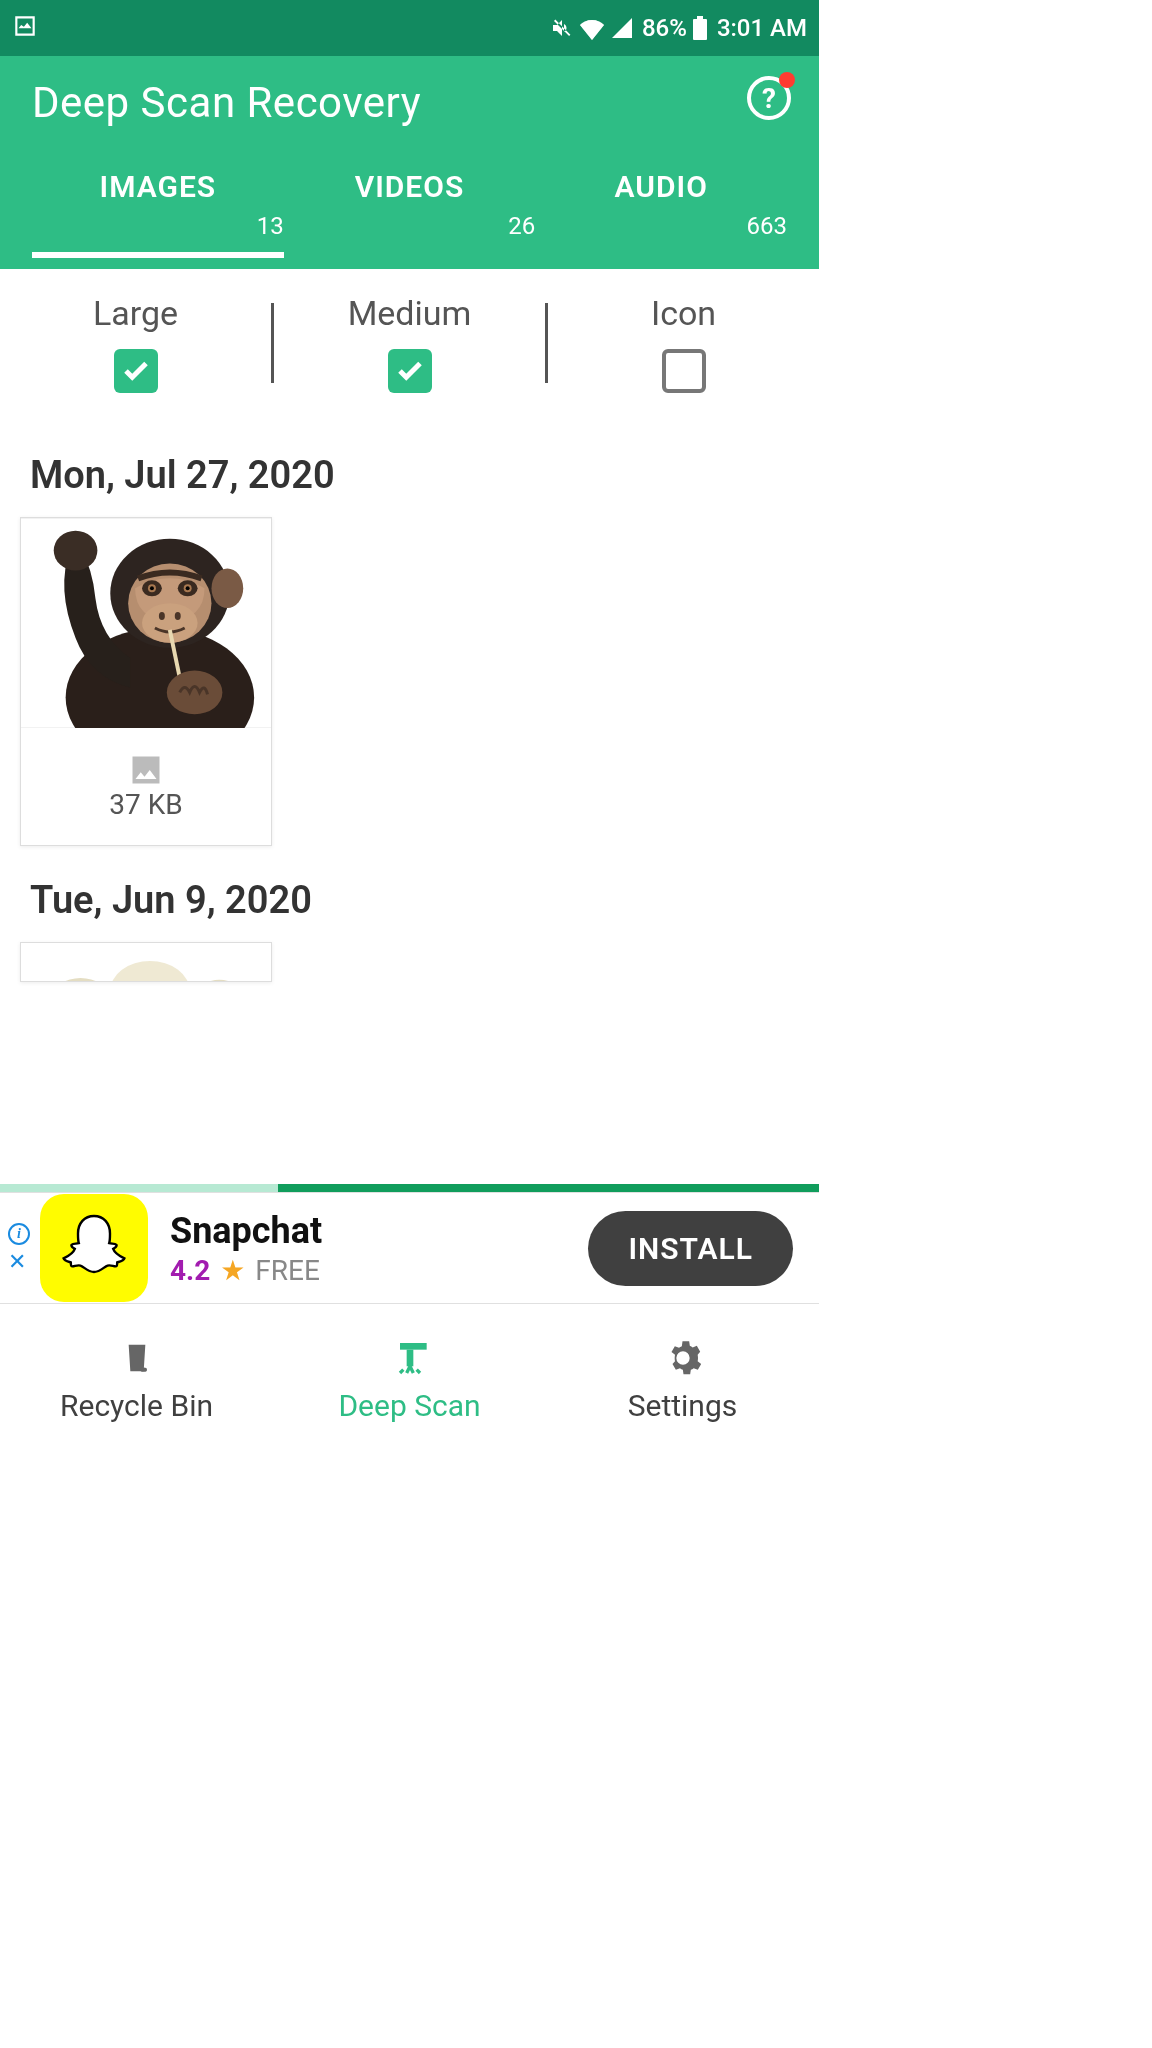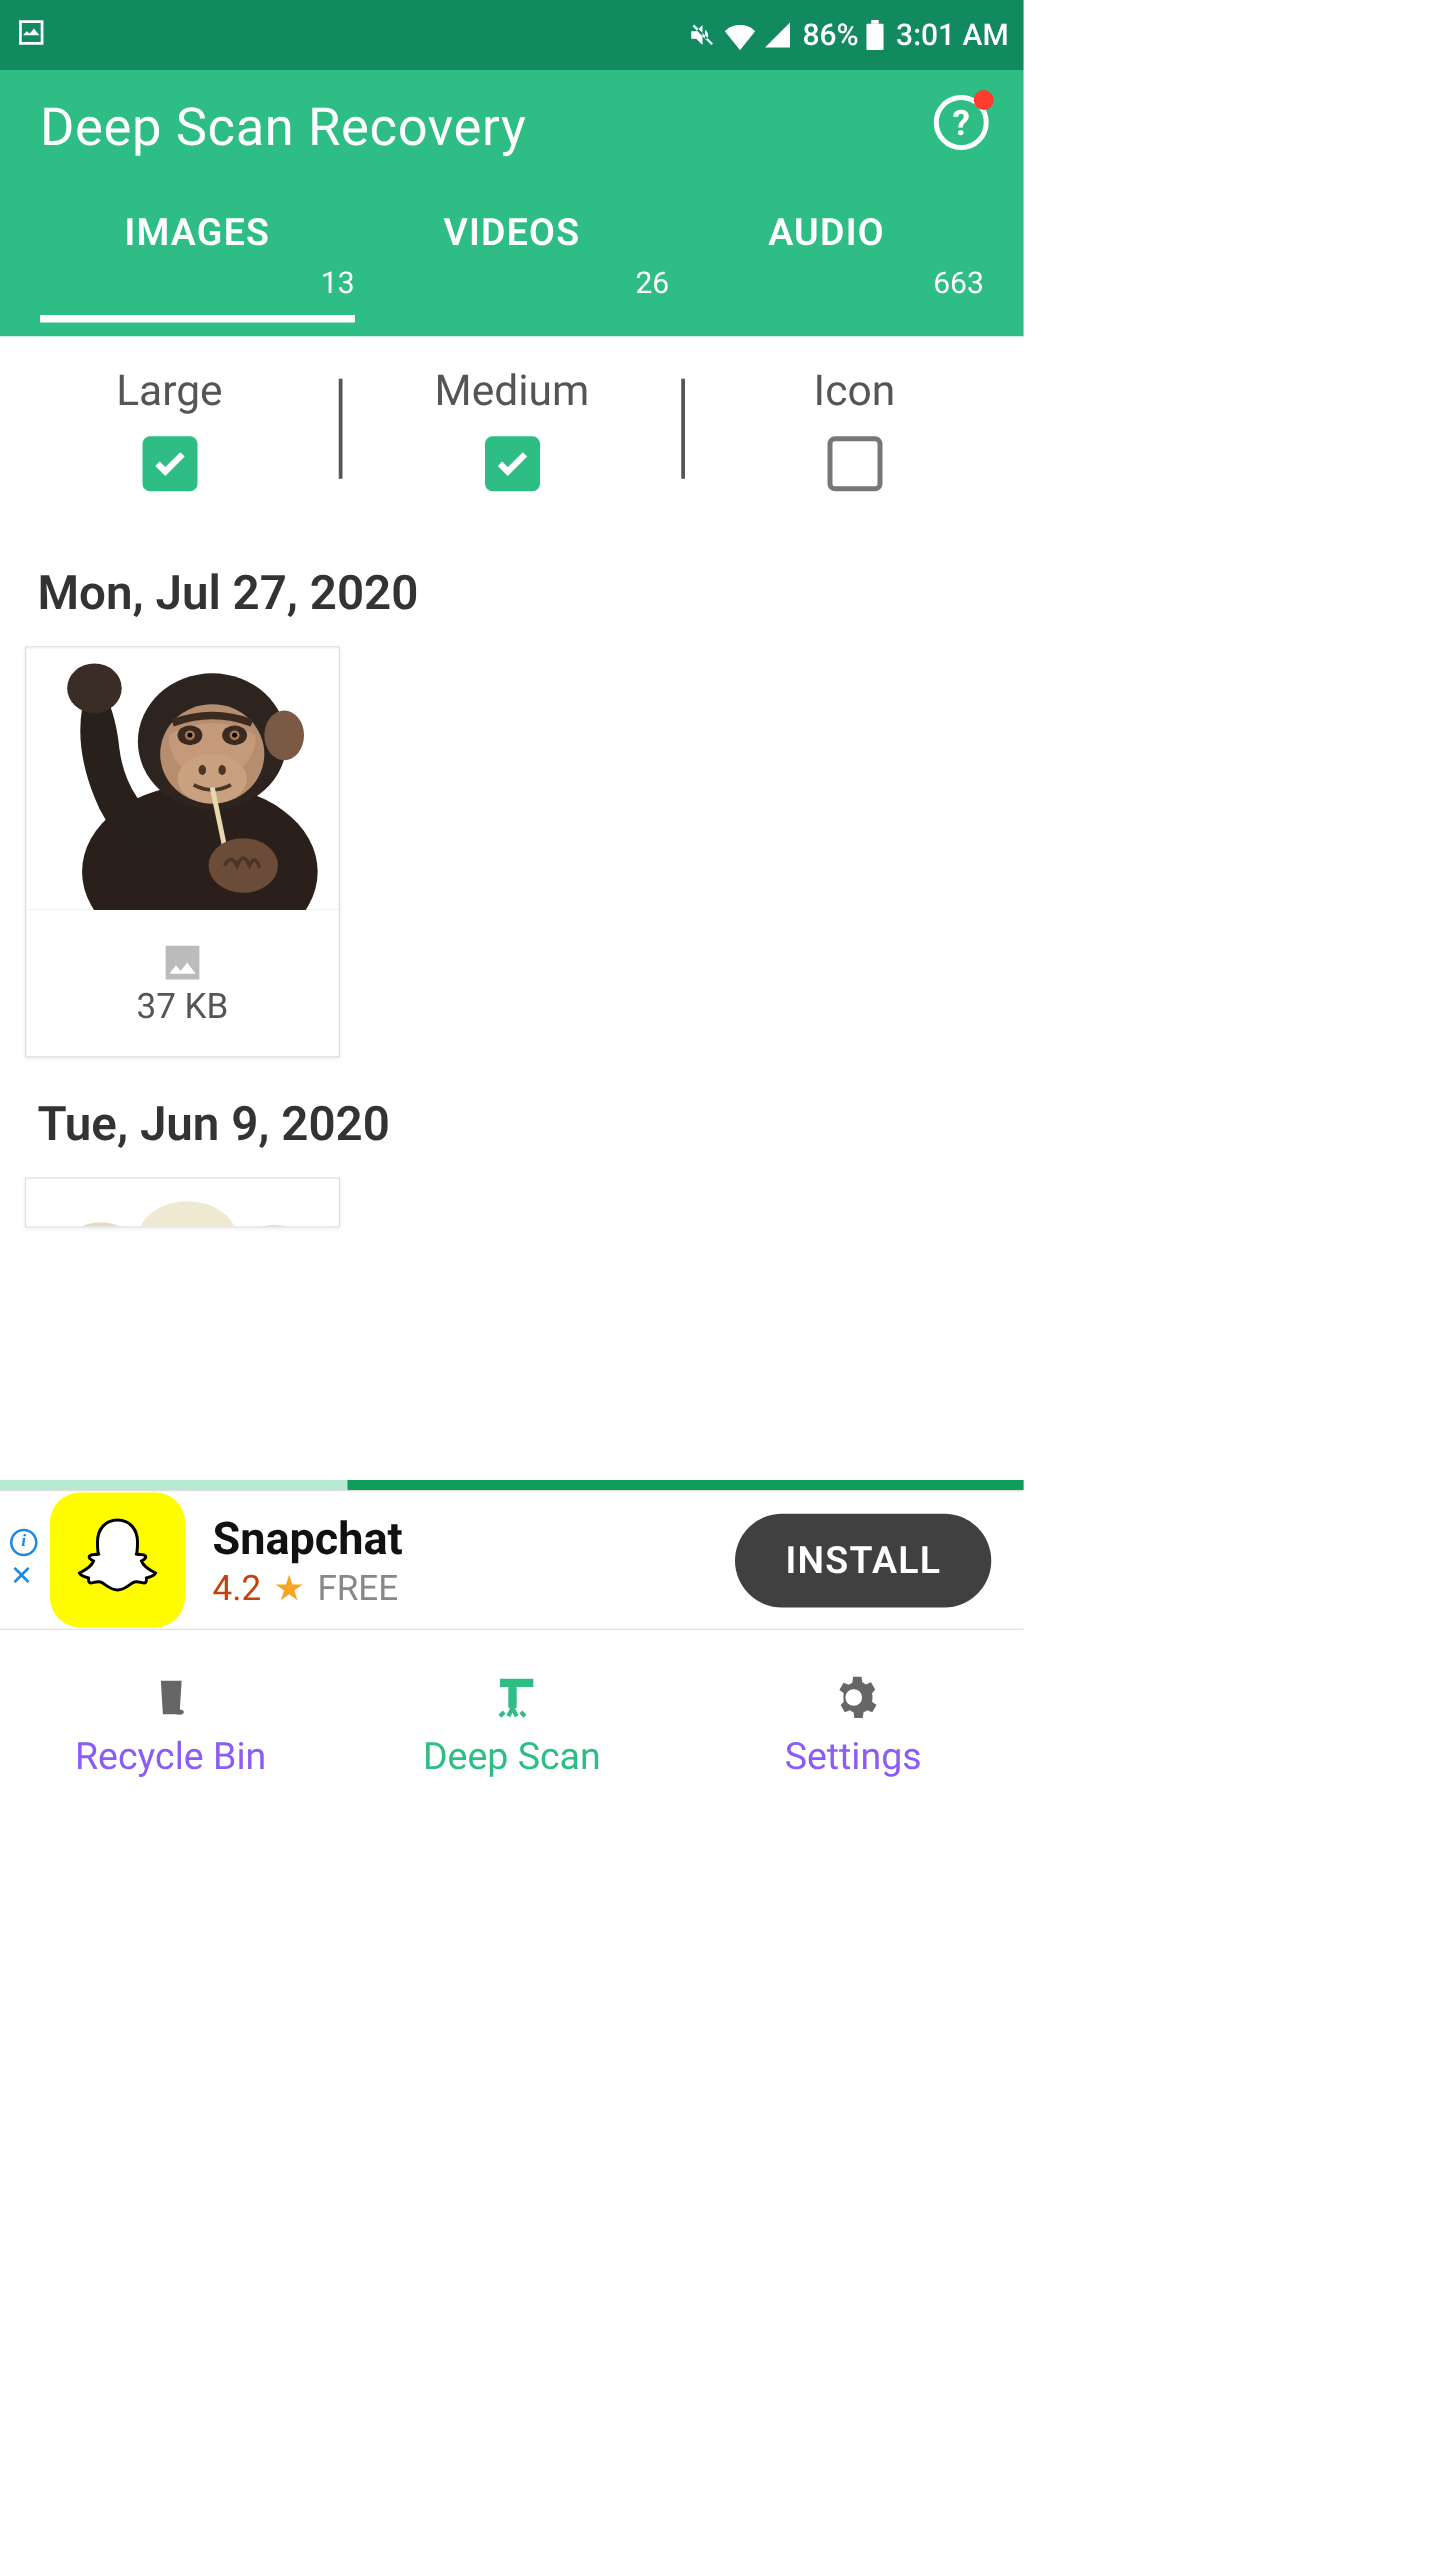--- a/index.html
+++ b/index.html
@@ -236,21 +236,21 @@
     background: #fffc00;
     border-radius: 24px;
     display: flex;
     align-items: center;
     justify-content: center;
     margin: 0 22px 0 0;
   }
   .ad-text { flex: 1; }
   .ad-title { font-size: 36px; font-weight: 700; color: #111; }
   .ad-sub { font-size: 28px; color: #888; display: flex; align-items: center; gap: 10px; margin-top: 2px; }
-  .ad-rating { color: #c2410c; }
+  .ad-rating { color: #a21caf; font-weight: bold; }
   .ad-star { color: #f5a623; }
   .install-btn {
     background: #404040;
     color: #fff;
     font-size: 30px;
     font-weight: 600;
     padding: 20px 40px;
     border-radius: 40px;
     letter-spacing: 1px;
   }
@@ -263,21 +263,21 @@
     background: #fff;
     display: flex;
   }
   .nav-item {
     flex: 1;
     display: flex;
     flex-direction: column;
     align-items: center;
     justify-content: center;
     gap: 10px;
-    color: #8b5cf6;
+    color: #404040;
   }
   .nav-item.active { color: #2ebd85; }
   .nav-label { font-size: 30px; }
 </style>
 </head>
 <body>
 
 <div class="status-bar">
   <div class="status-left">
     <svg width="26" height="26" viewBox="0 0 24 24" fill="#fff">

